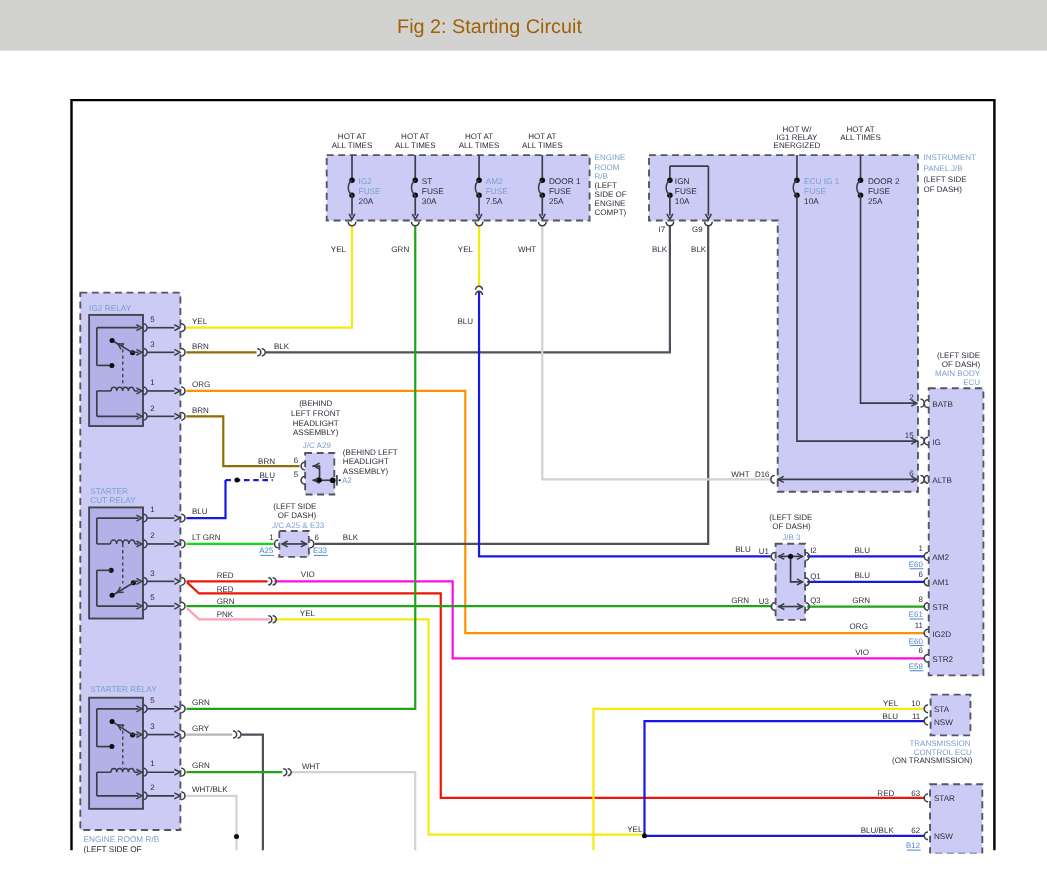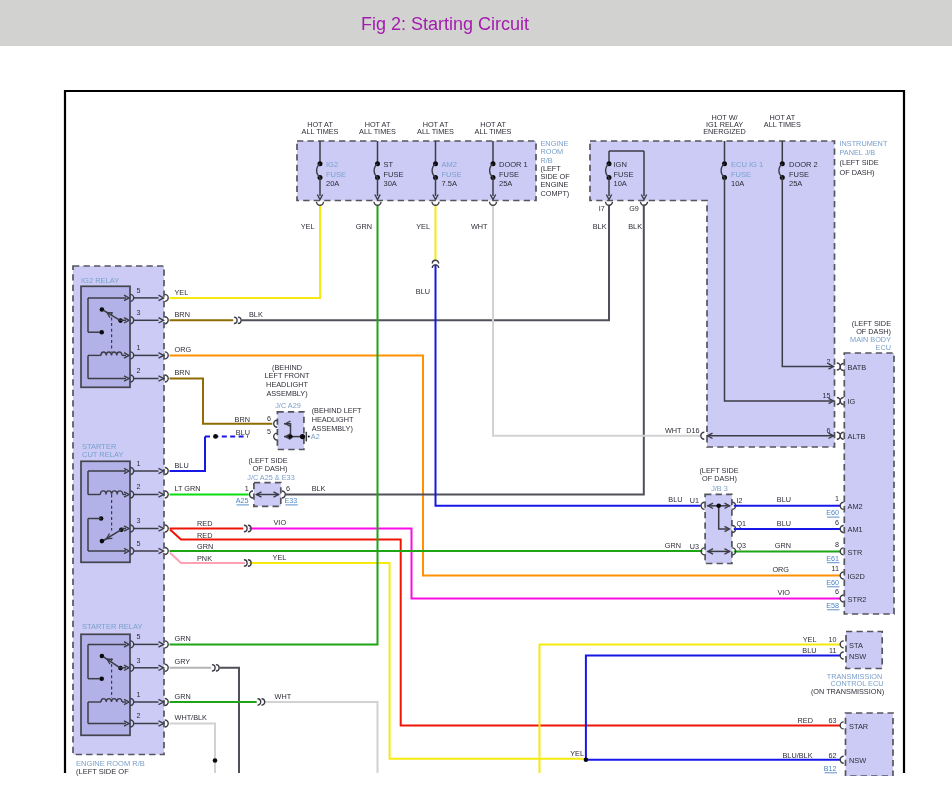--- a/index.html
+++ b/index.html
@@ -1,17 +1,17 @@
 <!DOCTYPE html>
 <html><head><meta charset="utf-8">
 <style>
 html,body{margin:0;padding:0;background:#ffffff;width:952px;height:804px;overflow:hidden;}
 *{font-family:"Liberation Sans",sans-serif;}
 #bar{position:absolute;left:0;top:0;width:952px;height:46px;background:#d2d2d0;}
-#title{position:absolute;top:14px;left:0;width:890px;text-align:center;font-size:18px;color:#a21caf;}
+#title{position:absolute;top:14px;left:0;width:890px;text-align:center;font-size:18px;color:#a16207;}
 #clip{position:absolute;left:0;top:0;width:952px;height:776px;overflow:hidden;}
 svg text{font-family:"Liberation Sans",sans-serif;}
 </style></head>
 <body>
 <div id="bar"></div>
 <div id="title">Fig 2: Starting Circuit</div>
 <div id="clip">
 <svg width="952" height="804" viewBox="0 0 952 804">
 <path d="M 65,773 L 65,91 L 904,91 L 904,773" fill="none" stroke="#000000" stroke-width="2.2"></path>
 <rect x="73" y="266" width="91" height="488.5" fill="#cbcbf6" stroke="#55555e" stroke-width="1.7" stroke-dasharray="6.3,4.2"></rect>

